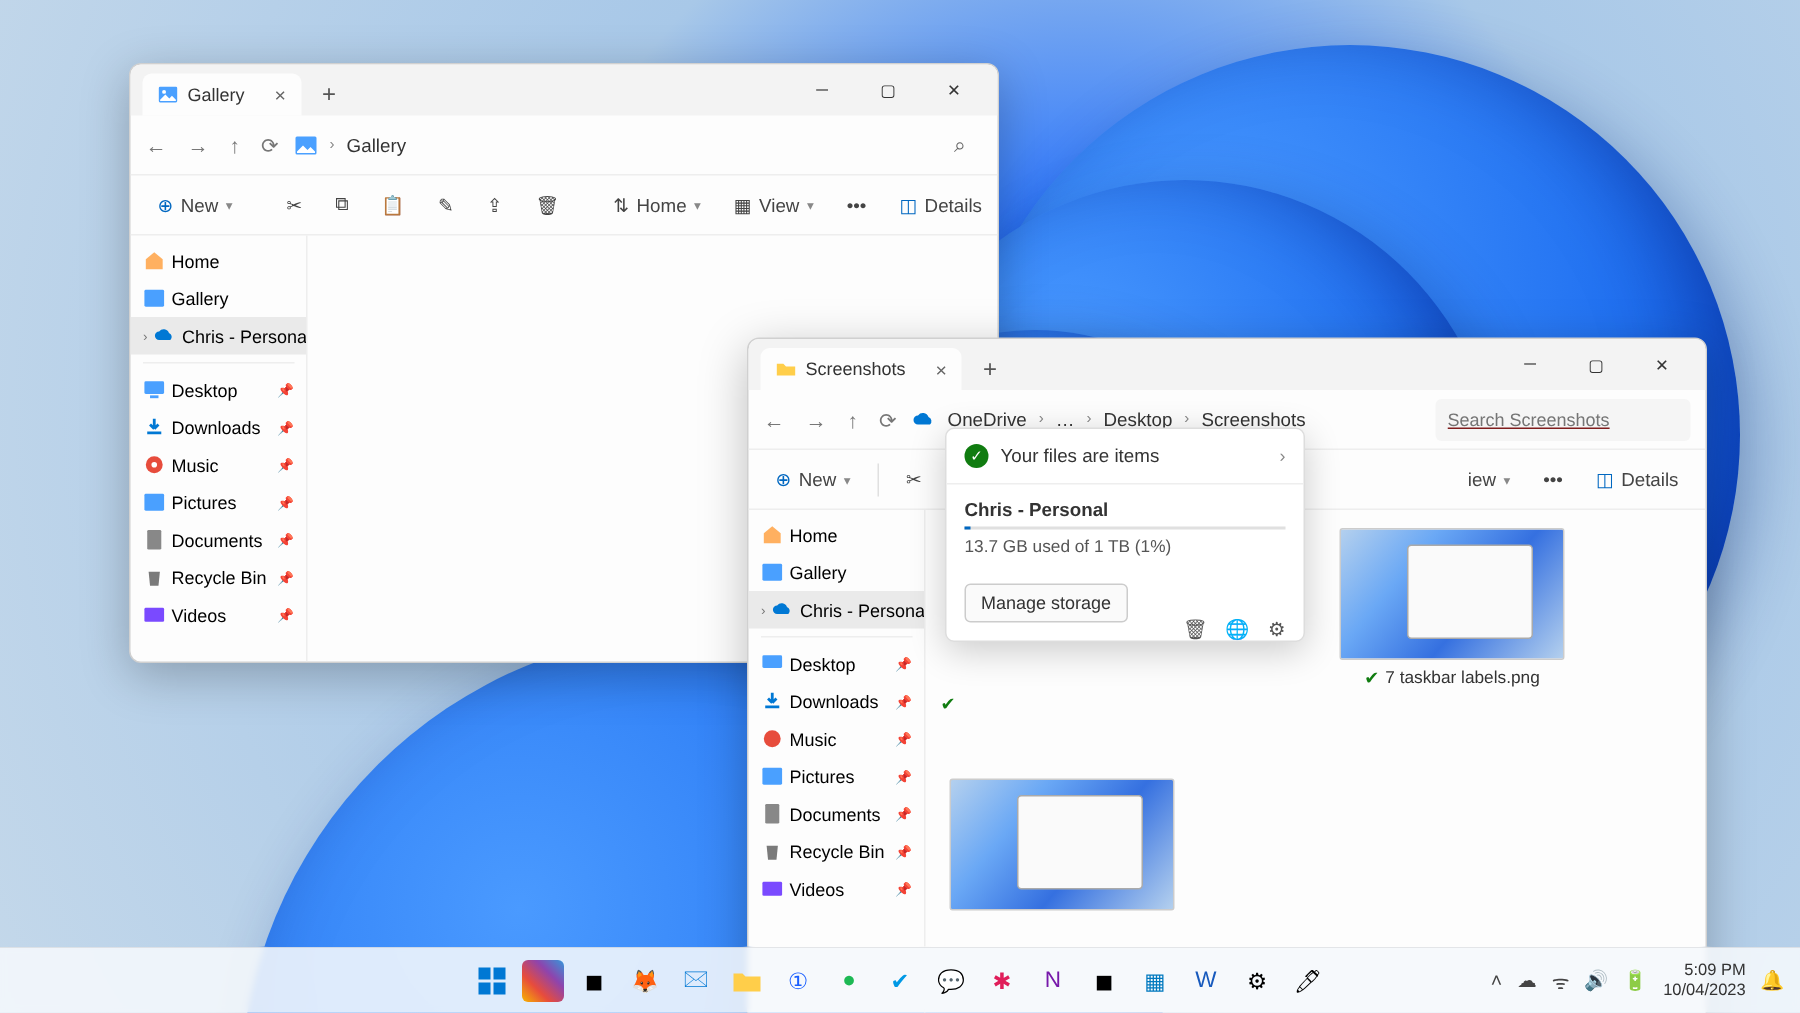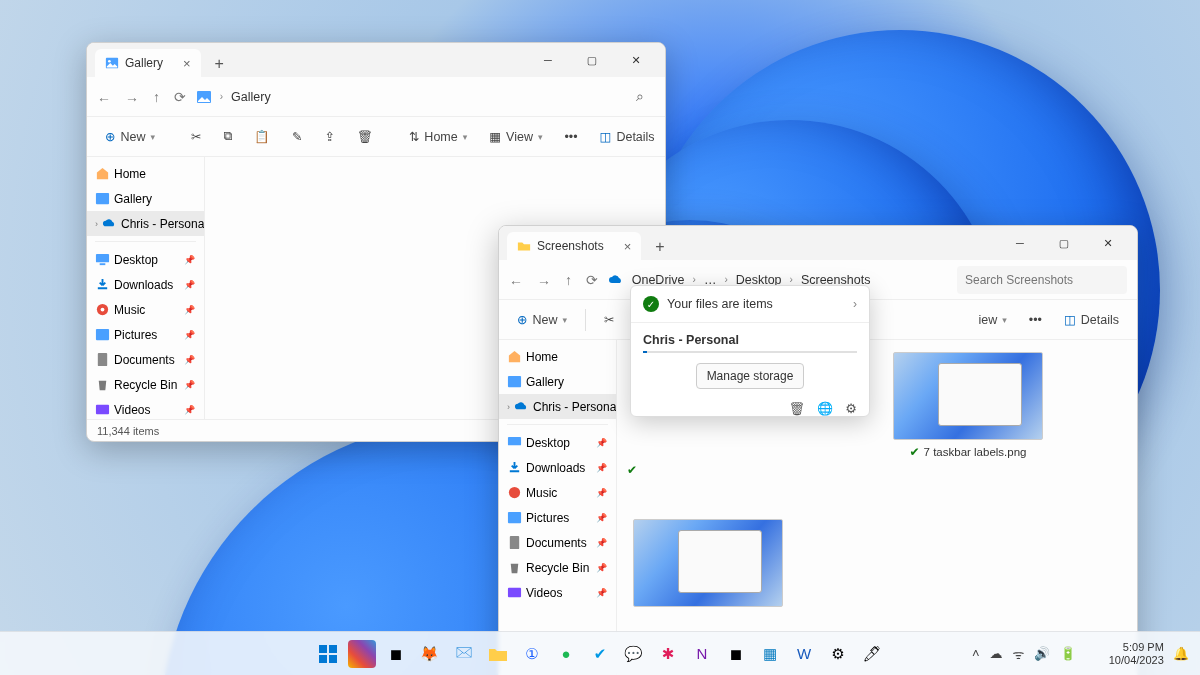--- a/index.html
+++ b/index.html
@@ -29,21 +29,21 @@
   .tab .x { margin-left: 14px; color: #666; font-size: 13px; cursor: pointer; }
   .newtab { padding: 4px 8px; color: #555; font-size: 16px; margin-left: 6px; cursor: pointer; }
   .winctl { margin-left: auto; display: flex; gap: 2px; align-self: flex-start; height: 100%; }
   .winctl div { width: 42px; display: flex; align-items: center; justify-content: center; color: #333; font-size: 11px; }
 
   .addr { height: 40px; display: flex; align-items: center; gap: 10px; padding: 0 10px; border-bottom: 1px solid #eee; }
   .addr .nav { display: flex; gap: 14px; color: #777; font-size: 14px; align-items: center; }
   .addr .nav span { cursor: pointer; }
   .crumbs { display: flex; gap: 8px; align-items: center; font-size: 12.5px; color: #333; flex: 1; }
   .crumbs .sep { color: #888; font-size: 10px; }
-  .search { margin-left: auto; width: 170px; height: 28px; border: none; background: #f5f5f5; border-radius: 4px; padding: 0 8px; font-size: 12px; color: #7f1d1d; }
+  .search { margin-left: auto; width: 170px; height: 28px; border: none; background: #f5f5f5; border-radius: 4px; padding: 0 8px; font-size: 12px; color: #7f1d1d; text-decoration: underline; }
   .srch-ic { width: 30px; text-align: center; color: #666; font-size: 14px; }
 
   .toolbar { height: 40px; display: flex; align-items: center; gap: 6px; padding: 0 10px; border-bottom: 1px solid #eee; font-size: 12.5px; color: #444; }
   .toolbar .tb { display: flex; align-items: center; gap: 5px; padding: 4px 8px; border-radius: 4px; cursor: pointer; }
   .toolbar .div { width: 1px; height: 22px; background: #e0e0e0; margin: 0 4px; }
   .toolbar .right { margin-left: auto; display: flex; align-items: center; gap: 6px; }
 
   .body { flex: 1; display: flex; min-height: 0; }
   .side { width: 118px; border-right: 1px solid #eee; overflow-y: auto; font-size: 12px; padding: 4px 0; }
   .side .it { display: flex; align-items: center; gap: 4px; padding: 5px 8px; cursor: pointer; white-space: nowrap; }
@@ -87,21 +87,21 @@
 
   
   .taskbar {
     position: absolute; left: 0; right: 0; bottom: 0; height: 44px;
     background: rgba(245,248,252,.88); border-top: 1px solid rgba(0,0,0,.08);
     display: flex; align-items: center; backdrop-filter: blur(2px);
   }
   .tbc { margin: 0 auto; display: flex; gap: 6px; }
   .tbc .app { width: 28px; height: 28px; border-radius: 4px; display: flex; align-items: center; justify-content: center; font-size: 15px; }
   .tray { position: absolute; right: 10px; display: flex; align-items: center; gap: 10px; font-size: 11px; color: #333; }
-  .tray .t { display:flex; flex-direction:column; align-items:flex-end; line-height:1.15;margin-left:22px; }
+  .tray .t { display:flex; flex-direction:column; align-items:flex-end; line-height:1.15; }
   .tray .ic { font-size: 13px; color: #444; }
 
   
   svg { display: block; }
 </style>
 </head>
 <body>
 
 <div class="bloom" style="width:520px;height:520px;left:640px;top:30px;"></div>
 <div class="bloom" style="width:420px;height:420px;left:580px;top:120px;"></div>
@@ -286,23 +286,20 @@
             </svg>
           </span>
           <span>Videos</span>
           <span class="pin">📌</span>
         </div>
 
     </div>
 
   </div>
 
-  <div class="status">
-    <span>11,344 items</span>
-  </div>
 </div>
 
 <div class="win" style="left:498px; top:225px; width:640px; height:492px;">
   <div class="tabbar">
     <div class="tab">
       <span class="ic">
           <svg viewBox="0 0 16 16">
             <path d="M1 4h5l2 2h7v7H1z" fill="#ffce4a"></path>
           </svg>
         </span>
@@ -494,21 +491,24 @@
   <div class="row">
     <span class="ok">✓</span>
     <span>Your files are items</span>
     <span style="margin-left:auto;color:#888;font-size:12px">›</span>
   </div>
   <div class="hr"></div>
   <div class="row" style="padding-bottom:2px;">
       <b>Chris - Personal</b>
     </div>
   <div class="bar"></div>
-  <div style="display:flex;align-items:center;flex-direction:column;">
+  <div class="row" style="padding-top:4px;font-size:11.5px;color:#555;">
+      <span>13.7 GB used of 1 TB (1%)</span>
+    </div>
+  <div style="display:flex;align-items:flex-end;">
     <span class="btn">Manage storage</span>
     <div class="pico">
       <span>🗑</span>
       <span>🌐</span>
       <span>⚙</span>
     </div>
   </div>
 </div>
 
 <div class="taskbar">

